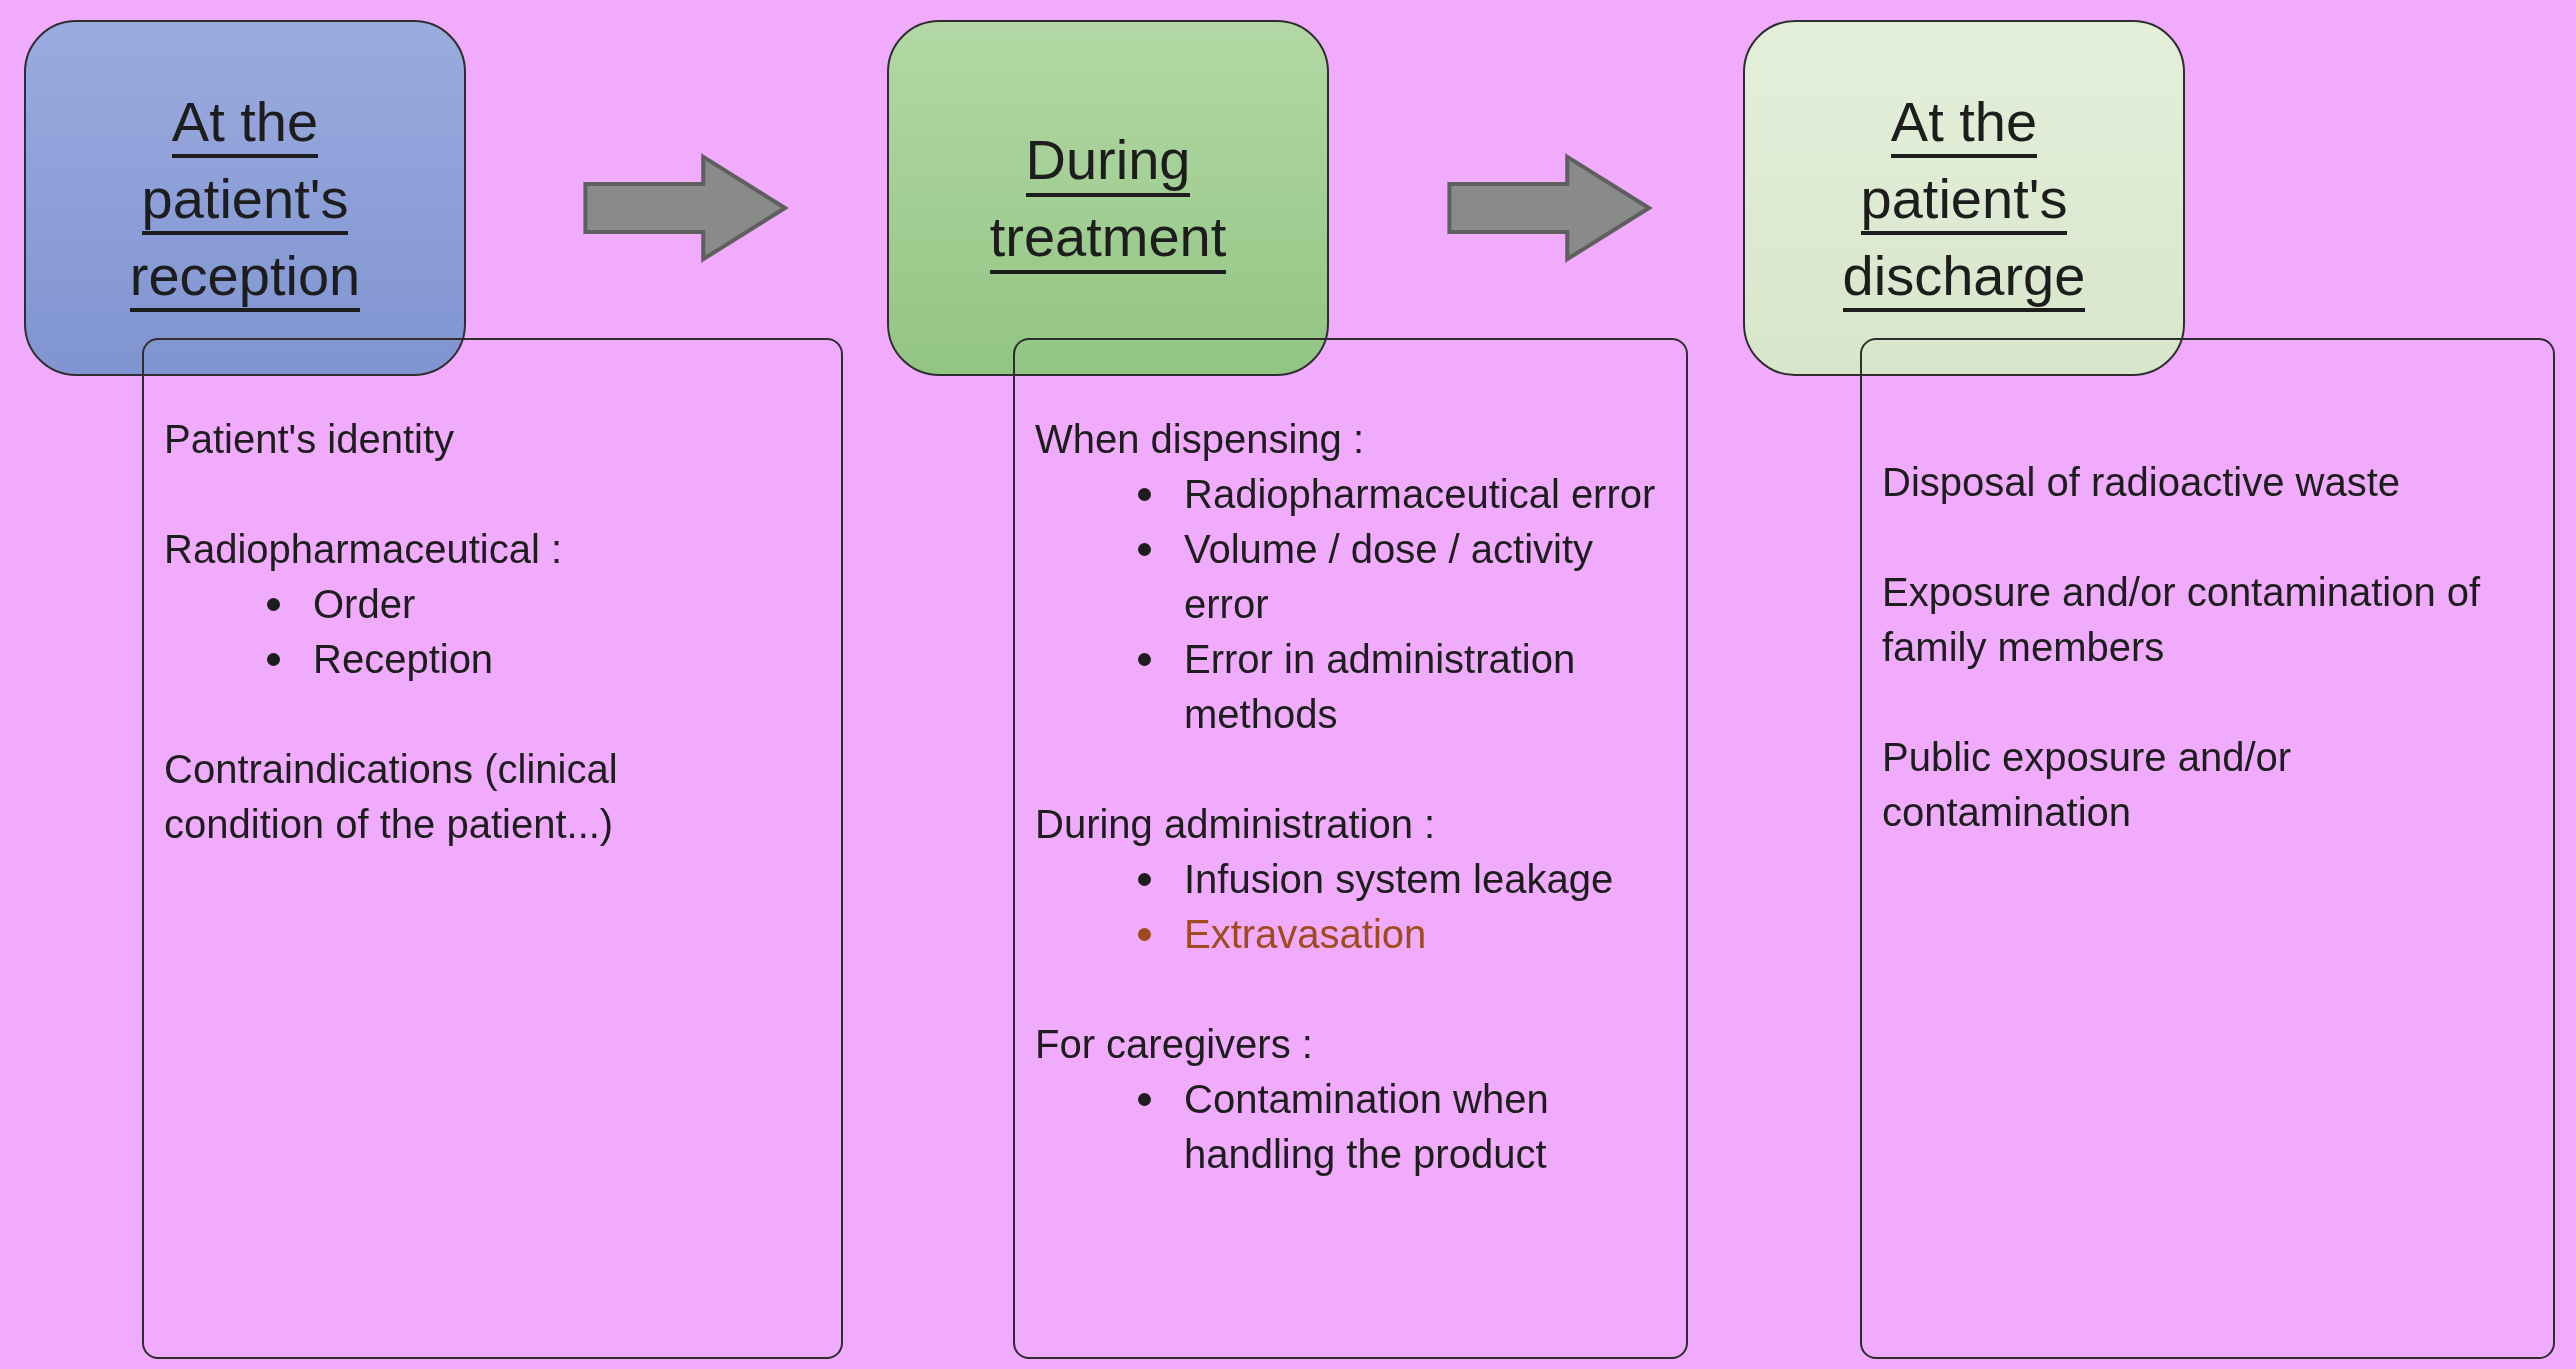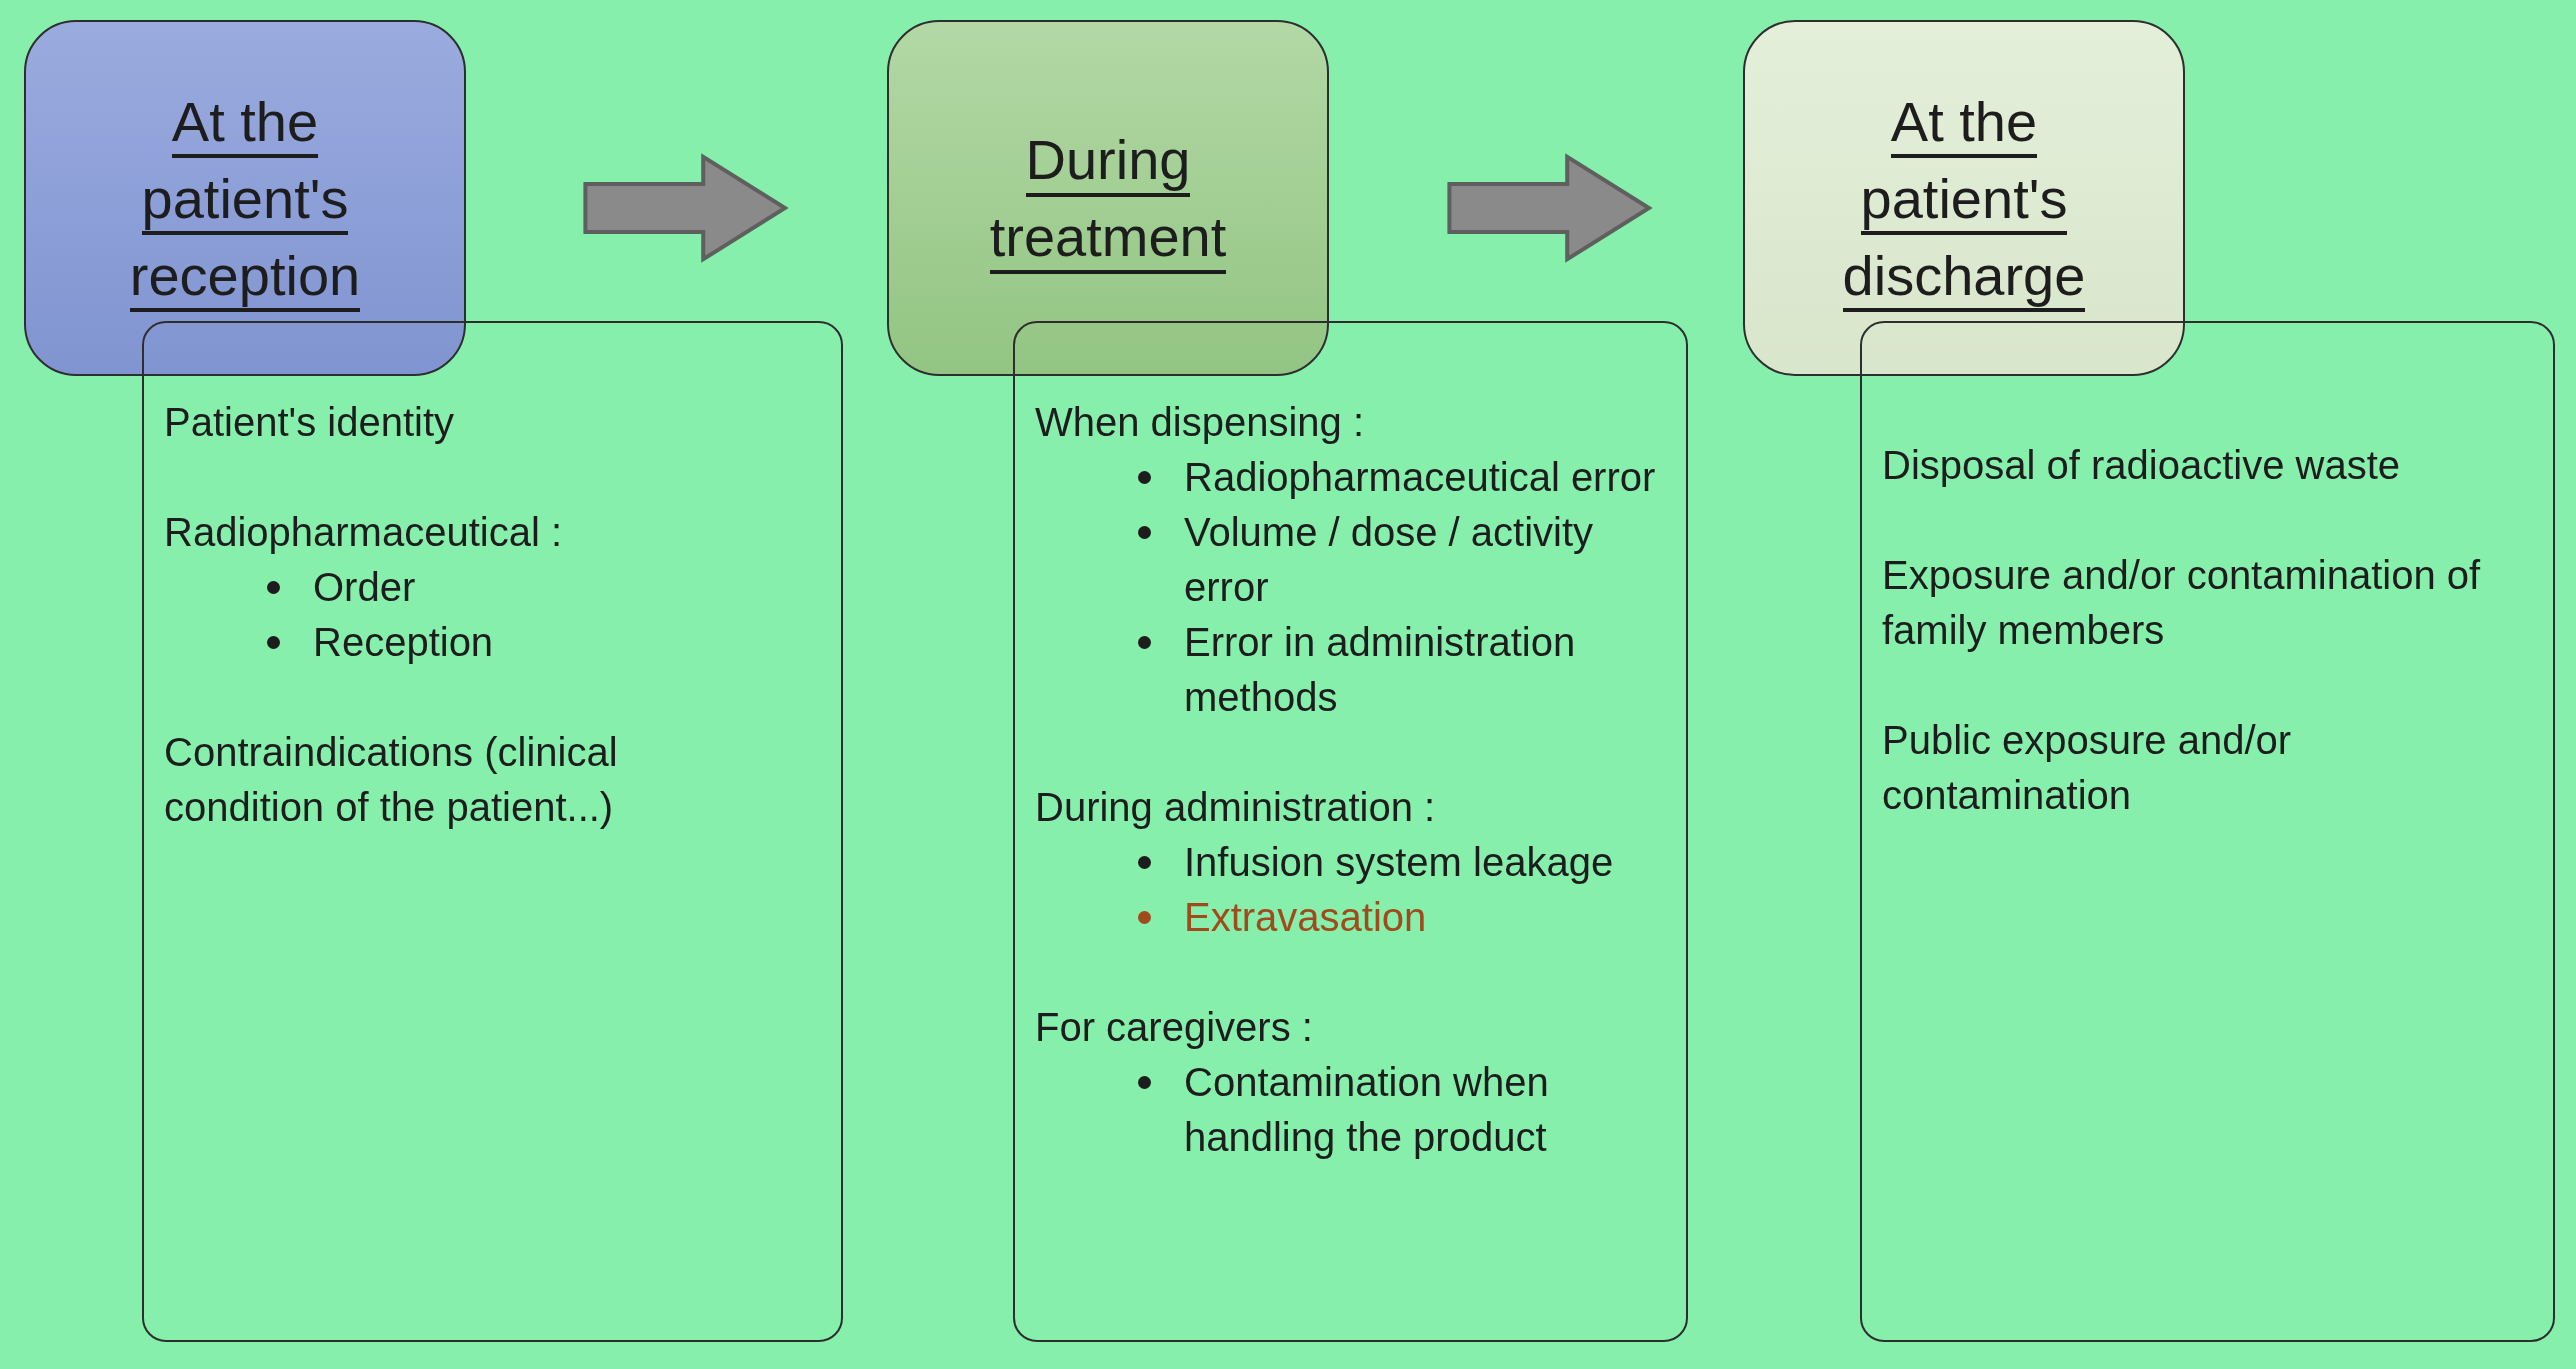--- a/index.html
+++ b/index.html
@@ -5,21 +5,21 @@
   :root{
     --ink:#1d1d1d;
     --box-border:#2e2e2e;
     --highlight:#a04b1d;
   }
   *{box-sizing:border-box;margin:0;padding:0;}
   body{
     width:2576px;height:1370px;background:#ffffff;
     font-family:"Liberation Sans", sans-serif;color:var(--ink);
   }
-  .canvas{position:relative;width:2576px;height:1370px;background:#86efac;overflow:hidden;}
+  .canvas{position:relative;width:2576px;height:1370px;background:#f0abfc;overflow:hidden;}
 
   
   .hdr{
     position:absolute;top:20px;width:442px;height:356px;
     border:2.4px solid var(--box-border);border-radius:52px;
     display:flex;align-items:center;justify-content:center;
     z-index:1;
   }
   .hdr-reception{left:24px;}
   .hdr-treatment{left:887px;}
@@ -31,22 +31,22 @@
     border-bottom:4px solid var(--ink);padding-bottom:4.8px;
   }
 
   
   .arrow{position:absolute;top:152px;width:206px;height:112px;z-index:1;}
   .arrow-1{left:583px;}
   .arrow-2{left:1447px;}
 
   
   .panel{
-    position:absolute;top:321px;height:1021px;
-    border:2.4px solid var(--box-border);border-radius:24px;
+    position:absolute;top:338px;height:1021px;
+    border:2.4px solid var(--box-border);border-radius:16px;
     background:transparent;z-index:2;
   }
   .panel-reception{left:142px;width:701px;}
   .panel-treatment{left:1013px;width:675px;}
   .panel-discharge{left:1860px;width:695px;}
   .panel-body{padding:72px 0 0 20px;font-size:40px;line-height:55px;}
   .panel-reception .panel-body{padding-right:80px;}
   .panel-treatment .panel-body{padding-right:23px;}
   .panel-discharge .panel-body{padding-right:40px;margin-top:43px;}
 

